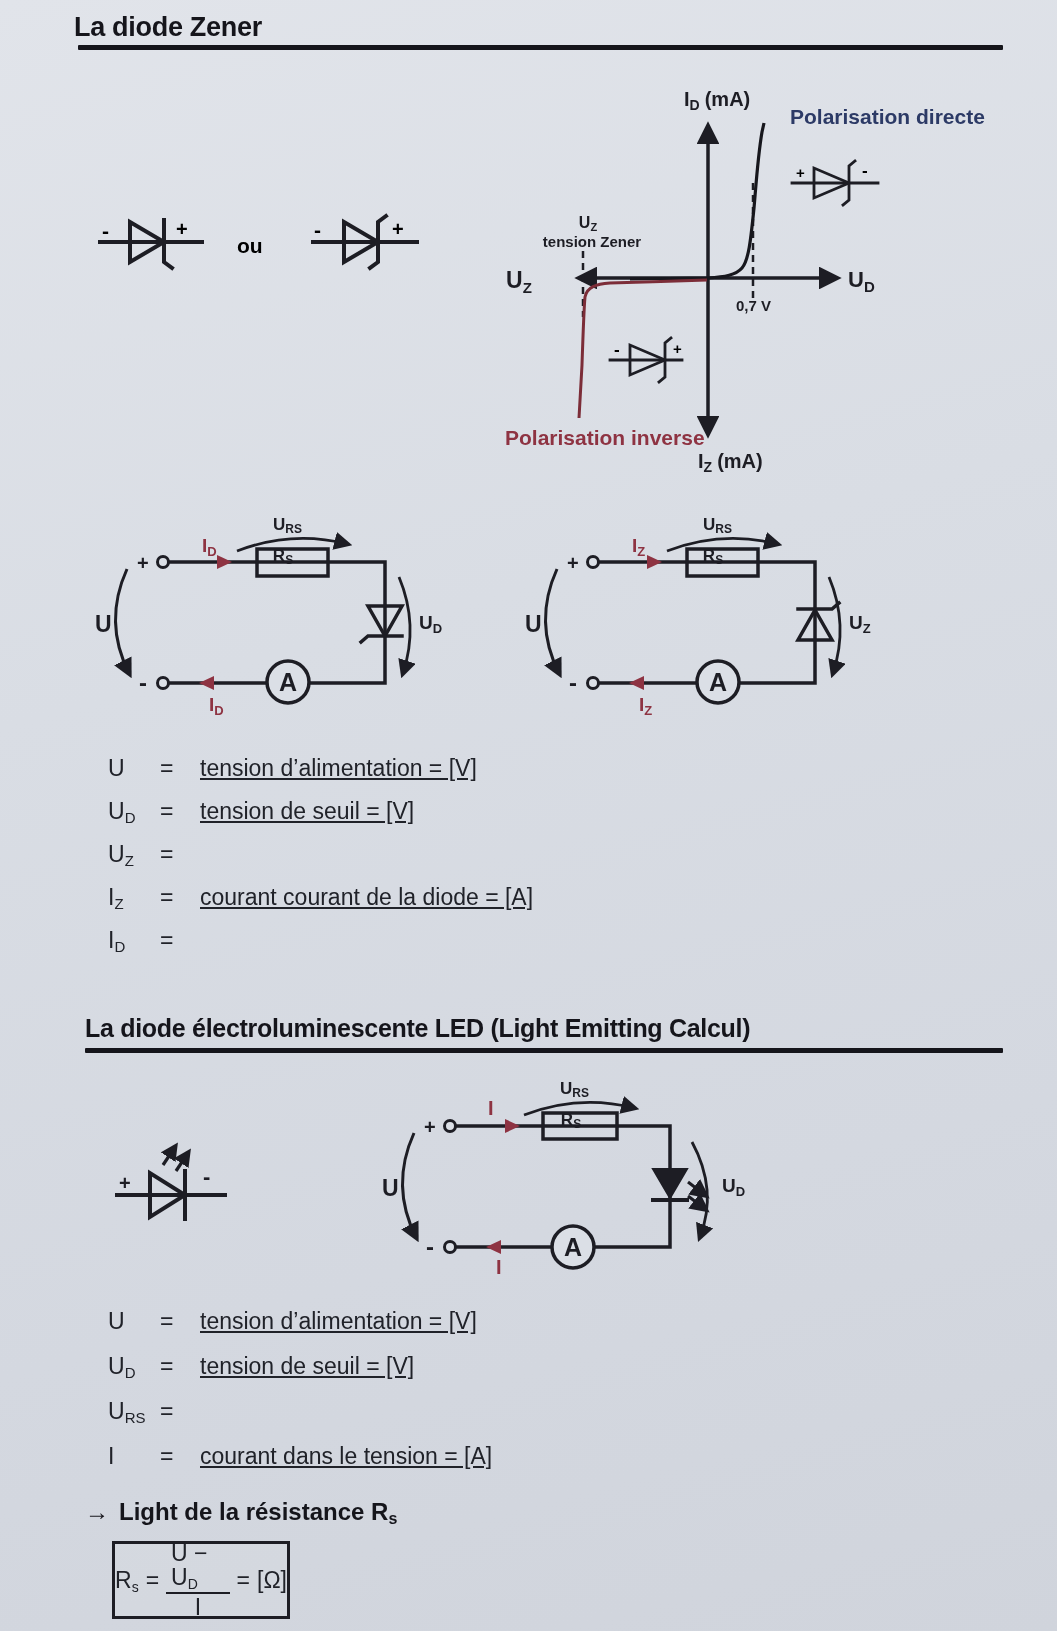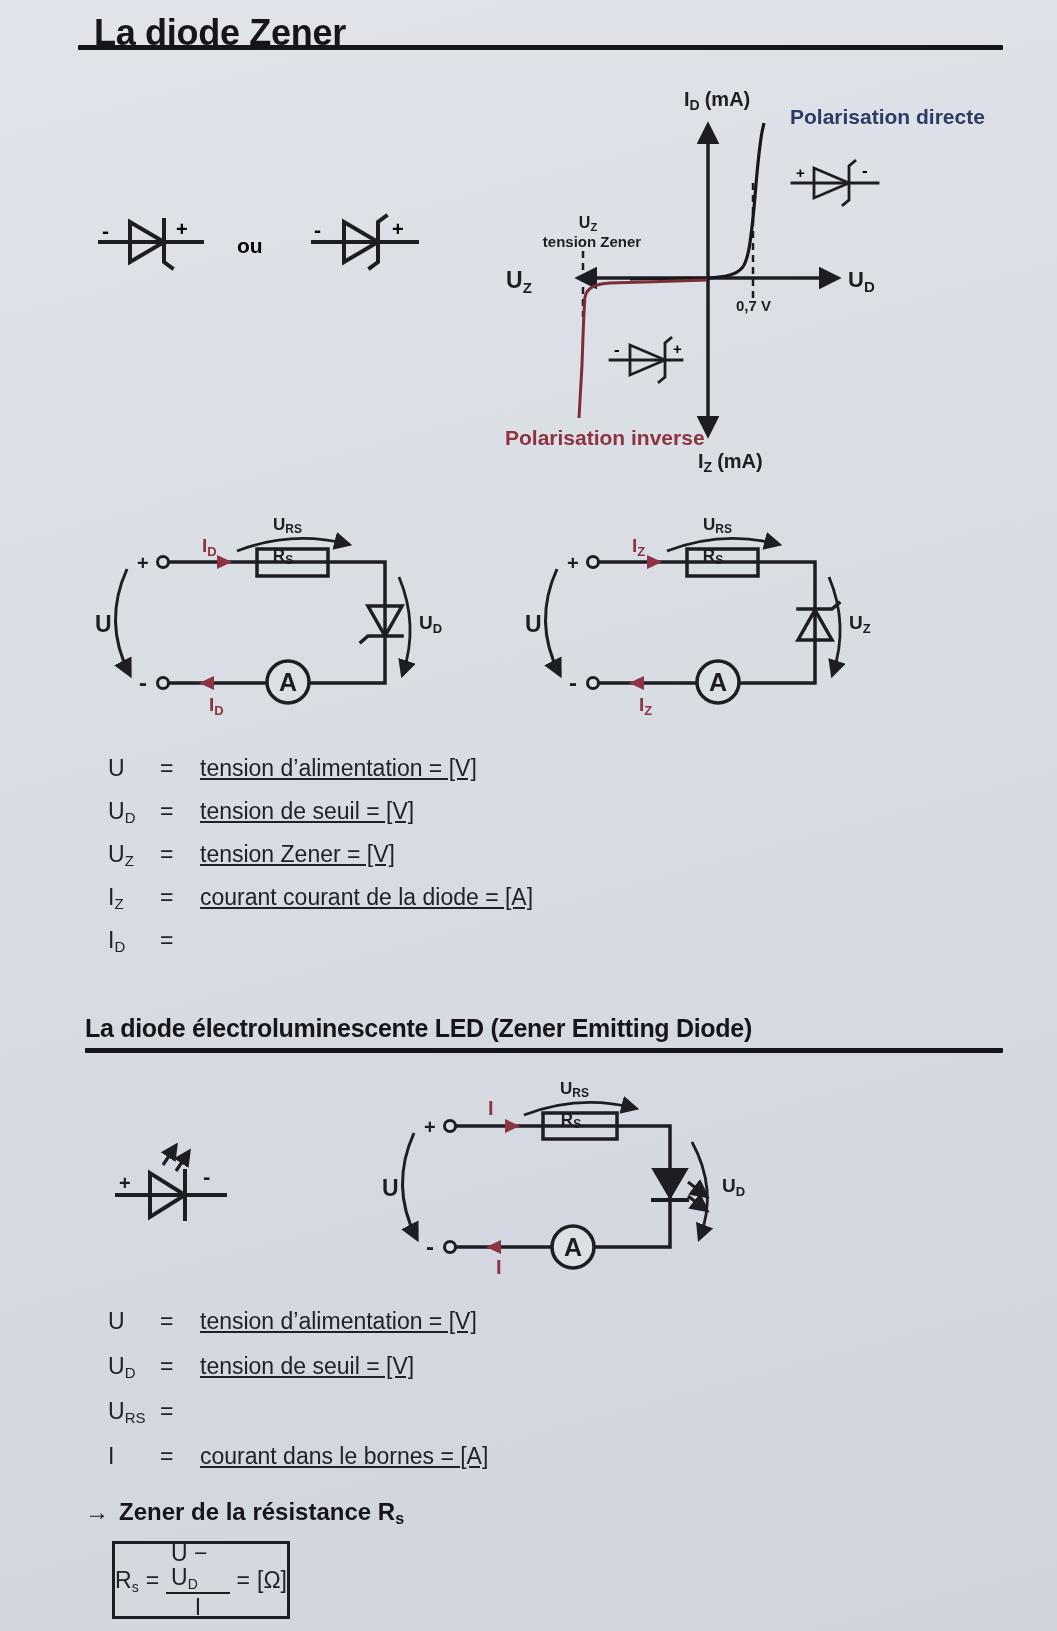--- a/index.html
+++ b/index.html
@@ -31,21 +31,21 @@
   .frac { display:inline-flex; flex-direction:column; align-items:center; line-height:1.05; }
   .frac .num { border-bottom:2.5px solid #1d1d24; padding:0 5px 2px 5px; }
   .frac .den { padding-top:1px; }
   svg text { font-family:"Liberation Sans", sans-serif; }
 </style>
 </head>
 <body>
 
 <div class="page">
 
-  <div class="abs sec-title" style="left:94px; top:12px; font-size:36px;">La diode Zener</div>
+  <div class="abs sec-title" style="left:74px; top:12px; font-size:27px;">La diode Zener</div>
   <div class="abs rule" style="left:78px; top:45px; width:925px;"></div>
 
   <svg class="abs" style="left:92px; top:205px;" width="340" height="75" viewBox="0 0 340 75">
     <g stroke="#1d1d24" stroke-width="4" fill="none" stroke-linecap="square">
       <path d="M8,37 H110"></path>
       <polygon points="38,17 38,57 72,37"></polygon>
       <path d="M72,15 L72,57 L80,63"></path>
     </g>
     <text x="10" y="33" font-size="21" font-weight="bold">-</text>
     <text x="84" y="31" font-size="20" font-weight="bold">+</text>
@@ -168,34 +168,33 @@
       <span class="def-desc">tension d’alimentation = [V]</span>
     </div>
     <div class="def-row def-row-z">
       <span class="def-sym"><span>U</span><span class="sub">D</span></span>
       <span class="def-eq">=</span>
       <span class="def-desc">tension de seuil =  [V]</span>
     </div>
     <div class="def-row def-row-z">
       <span class="def-sym"><span>U</span><span class="sub">Z</span></span>
       <span class="def-eq">=</span>
-      <span class="def-desc">tension Zener = [V]</span>
     </div>
     <div class="def-row def-row-z">
       <span class="def-sym"><span>I</span><span class="sub">Z</span></span>
       <span class="def-eq">=</span>
       <span class="def-desc">courant courant de la diode = [A]</span>
     </div>
     <div class="def-row def-row-z">
       <span class="def-sym"><span>I</span><span class="sub">D</span></span>
       <span class="def-eq">=</span>
     </div>
   </div>
 
-  <div class="abs sec-title" style="left:85px; top:1014px; font-size:25px;">La diode électroluminescente LED (Zener Emitting Diode)</div>
+  <div class="abs sec-title" style="left:85px; top:1014px; font-size:25px;">La diode électroluminescente LED (Light Emitting Calcul)</div>
   <div class="abs rule" style="left:85px; top:1048px; width:918px;"></div>
 
   <svg class="abs" style="left:105px; top:1135px;" width="135" height="100" viewBox="0 0 135 100">
     <defs>
       <marker id="al" viewBox="0 0 10 10" refX="7" refY="5" markerWidth="5.5" markerHeight="5.5" orient="auto">
         <path d="M0,0 L10,5 L0,10 z" fill="#1d1d24"></path>
       </marker>
     </defs>
     <g stroke="#1d1d24" stroke-width="4" fill="none" stroke-linecap="square">
       <path d="M12,60 H120"></path>
@@ -250,26 +249,26 @@
       <span class="def-eq">=</span>
       <span class="def-desc">tension de seuil =  [V]</span>
     </div>
     <div class="def-row def-row-l">
       <span class="def-sym"><span>U</span><span class="sub">RS</span></span>
       <span class="def-eq">=</span>
     </div>
     <div class="def-row def-row-l">
       <span class="def-sym"><span>I</span><span class="sub"></span></span>
       <span class="def-eq">=</span>
-      <span class="def-desc">courant dans le bornes = [A]</span>
+      <span class="def-desc">courant dans le tension = [A]</span>
     </div>
   </div>
 
   <div class="abs calc-heading" style="left:85px; top:1498px;">
-    <span class="arrow">→</span><span>Zener de la résistance R</span><span class="hsub">s</span>
+    <span class="arrow">→</span><span>Light de la résistance R</span><span class="hsub">s</span>
   </div>
 
   <div class="abs formula-box" style="left:112px; top:1541px;">
     <span><span>R</span><span class="fsub">s</span></span>
     <span>=</span>
     <span class="frac">
       <span class="num"><span>U − U</span><span class="fsub">D</span></span>
       <span class="den">I</span>
     </span>
     <span>=</span>

